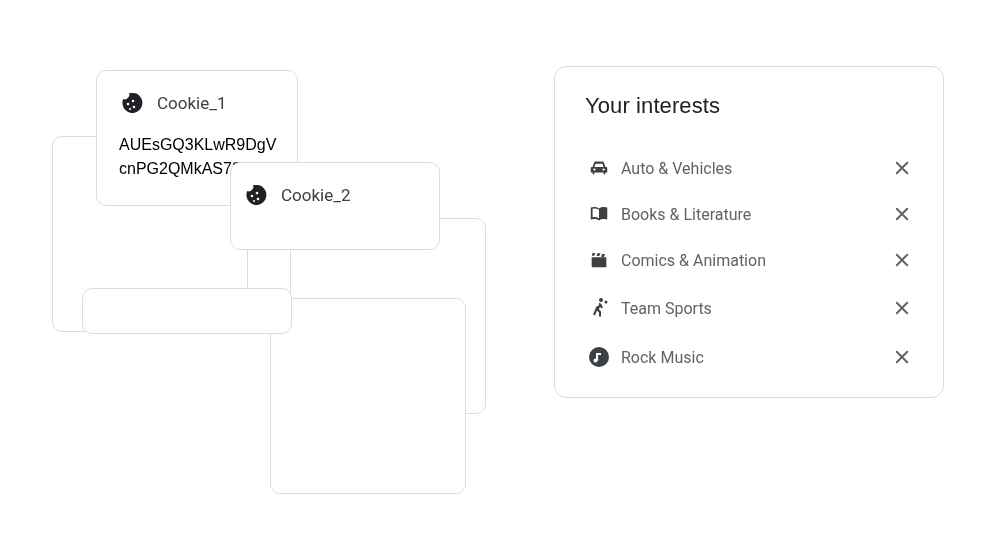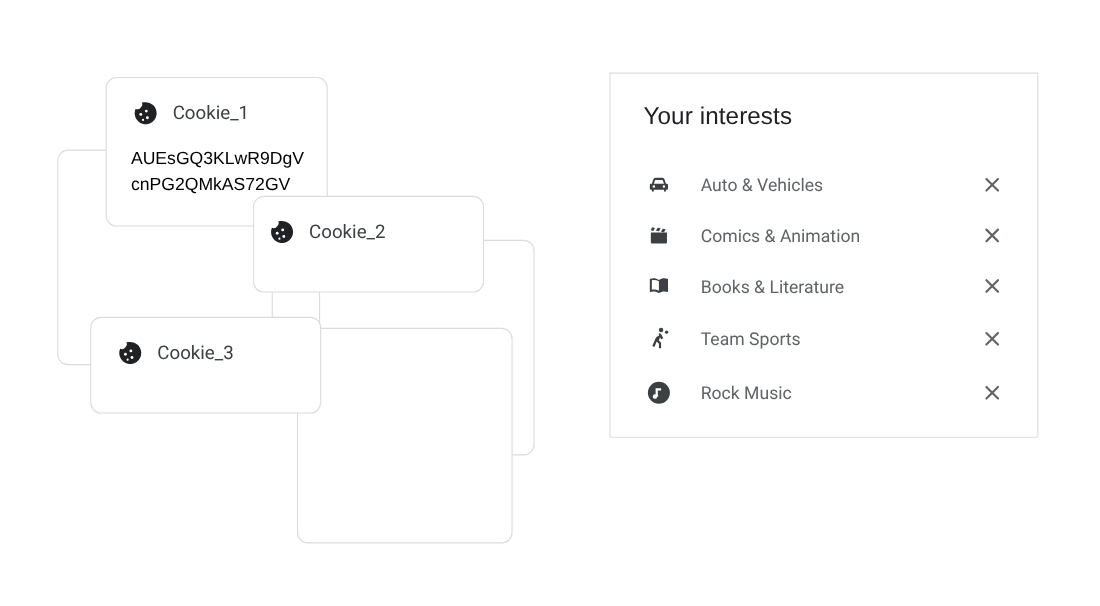--- a/index.html
+++ b/index.html
@@ -40,44 +40,44 @@
     font-family: Arial, sans-serif;
     white-space: pre-line;
   }
 
   
   .blank-a { left: 0px;   top: 66px;  width: 196px; height: 196px; }
   .blank-b { left: 238px; top: 148px; width: 196px; height: 196px; }
   .blank-c { left: 218px; top: 228px; width: 196px; height: 196px; }
 
   .card-1 { left: 44px;  top: 0px;   width: 202px; }
-  .card-2 { left: 178px; top: 108px; width: 210px; padding-left: 12px; }
+  .card-2 { left: 178px; top: 92px; width: 210px; padding-left: 12px; }
   .card-3 { left: 30px;  top: 218px; width: 210px; }
 
   
   .panel {
     position: absolute;
     left: 554px; top: 66px;
     width: 390px;
     background: #fff;
     border: 1px solid #dadce0;
-    border-radius: 1px;
+    border-radius: 12px;
     padding: 26px 30px 16px 30px;
   }
   .panel-title {
     font-size: 22px;
     font-weight: 400;
     color: #202124;
     margin: 0 0 26px 0;
     font-family: 'Google Sans', Arial, sans-serif;
     letter-spacing: 0.1px;
   }
   .interest {
     display: flex; align-items: center;
-    gap: 24px;
+    gap: 8px;
     padding: 12px 0;
   }
   .interest .ic { width: 28px; display:flex; justify-content:center; color:#3c4043; }
   .interest .label {
     flex: 1;
     font-size: 16px;
     color: #5f6368;
   }
   .interest .rm {
     color: #5f6368;
@@ -125,32 +125,20 @@
               <circle cx="11" cy="18" r="1" fill="#fff"></circle>
             </svg>
         </span>
         <span class="cookie-title">Cookie_2</span>
       </div>
     </div>
 
     <div class="card-blank blank-c"></div>
 
     <div class="card card-3">
-      <div class="card-head">
-        <span>
-          <svg width="24" height="24" viewBox="0 0 24 24" fill="#202124">
-              <path d="M12 2a10 10 0 0 0-2 .2 4 4 0 0 1-1 4.5A4 4 0 0 1 4.2 8 10 10 0 1 0 12 2Z"></path>
-              <circle cx="9" cy="13" r="1.3" fill="#fff"></circle>
-              <circle cx="14" cy="10" r="1.3" fill="#fff"></circle>
-              <circle cx="15" cy="16" r="1.3" fill="#fff"></circle>
-              <circle cx="11" cy="18" r="1" fill="#fff"></circle>
-            </svg>
-        </span>
-        <span class="cookie-title">Cookie_3</span>
-      </div>
     </div>
   </div>
 
   <div class="panel">
     <h2 class="panel-title">Your interests</h2>
 
     <div class="interest">
       <span class="ic">
         <svg width="26" height="22" viewBox="0 0 24 24" fill="#3c4043">
             <path d="M5 11l1.5-4.5A2 2 0 0 1 8.4 5h7.2a2 2 0 0 1 1.9 1.5L19 11h1a1 1 0 0 1 1 1v4a1 1 0 0 1-1 1h-1v1a1 1 0 0 1-2 0v-1H7v1a1 1 0 0 1-2 0v-1H4a1 1 0 0 1-1-1v-4a1 1 0 0 1 1-1h1Zm2 0h10l-1.1-3.3a.5.5 0 0 0-.5-.4H8.6a.5.5 0 0 0-.5.4L7 11Zm0 4a1.25 1.25 0 1 0 0-2.5A1.25 1.25 0 0 0 7 15Zm10 0a1.25 1.25 0 1 0 0-2.5 1.25 1.25 0 0 0 0 2.5Z"></path>
@@ -160,38 +148,38 @@
       <span class="rm">
         <svg width="18" height="18" viewBox="0 0 24 24" fill="none" stroke="#5f6368" stroke-width="2.6" stroke-linecap="round">
             <path d="M5 5l14 14M19 5L5 19"></path>
           </svg>
       </span>
     </div>
 
     <div class="interest">
       <span class="ic">
         <svg width="26" height="22" viewBox="0 0 24 24" fill="#3c4043">
+            <path d="M3 5c3-1 6-1 9 1 3-2 6-2 9-1v13c-3-1-6-1-9 1-3-2-6-2-9-1V5Zm9 2.3C9.7 6 7.3 5.8 5 6.3v9.3c2.3-.5 4.7-.3 7 1V7.3Z"></path>
+          </svg>
+      </span>
+      <span class="label">Books &amp; Literature</span>
+      <span class="rm">
+        <svg width="18" height="18" viewBox="0 0 24 24" fill="none" stroke="#5f6368" stroke-width="2.6" stroke-linecap="round">
+            <path d="M5 5l14 14M19 5L5 19"></path>
+          </svg>
+      </span>
+    </div>
+
+    <div class="interest">
+      <span class="ic">
+        <svg width="26" height="22" viewBox="0 0 24 24" fill="#3c4043">
             <path d="M4 9h16v10a1 1 0 0 1-1 1H5a1 1 0 0 1-1-1V9Zm.1-2 1-3 3 .6-1.6 3L4.1 7Zm5 .3 1.6-3 3 .6-1.6 3-3-.6Zm5 1 1.6-3 3 .6-1.6 3-3-.6Z"></path>
           </svg>
       </span>
       <span class="label">Comics &amp; Animation</span>
-      <span class="rm">
-        <svg width="18" height="18" viewBox="0 0 24 24" fill="none" stroke="#5f6368" stroke-width="2.6" stroke-linecap="round">
-            <path d="M5 5l14 14M19 5L5 19"></path>
-          </svg>
-      </span>
-    </div>
-
-    <div class="interest">
-      <span class="ic">
-        <svg width="26" height="22" viewBox="0 0 24 24" fill="#3c4043">
-            <path d="M3 5c3-1 6-1 9 1 3-2 6-2 9-1v13c-3-1-6-1-9 1-3-2-6-2-9-1V5Zm9 2.3C9.7 6 7.3 5.8 5 6.3v9.3c2.3-.5 4.7-.3 7 1V7.3Z"></path>
-          </svg>
-      </span>
-      <span class="label">Books &amp; Literature</span>
       <span class="rm">
         <svg width="18" height="18" viewBox="0 0 24 24" fill="none" stroke="#5f6368" stroke-width="2.6" stroke-linecap="round">
             <path d="M5 5l14 14M19 5L5 19"></path>
           </svg>
       </span>
     </div>
 
     <div class="interest">
       <span class="ic">
         <svg width="24" height="26" viewBox="0 0 24 24" fill="#3c4043">

